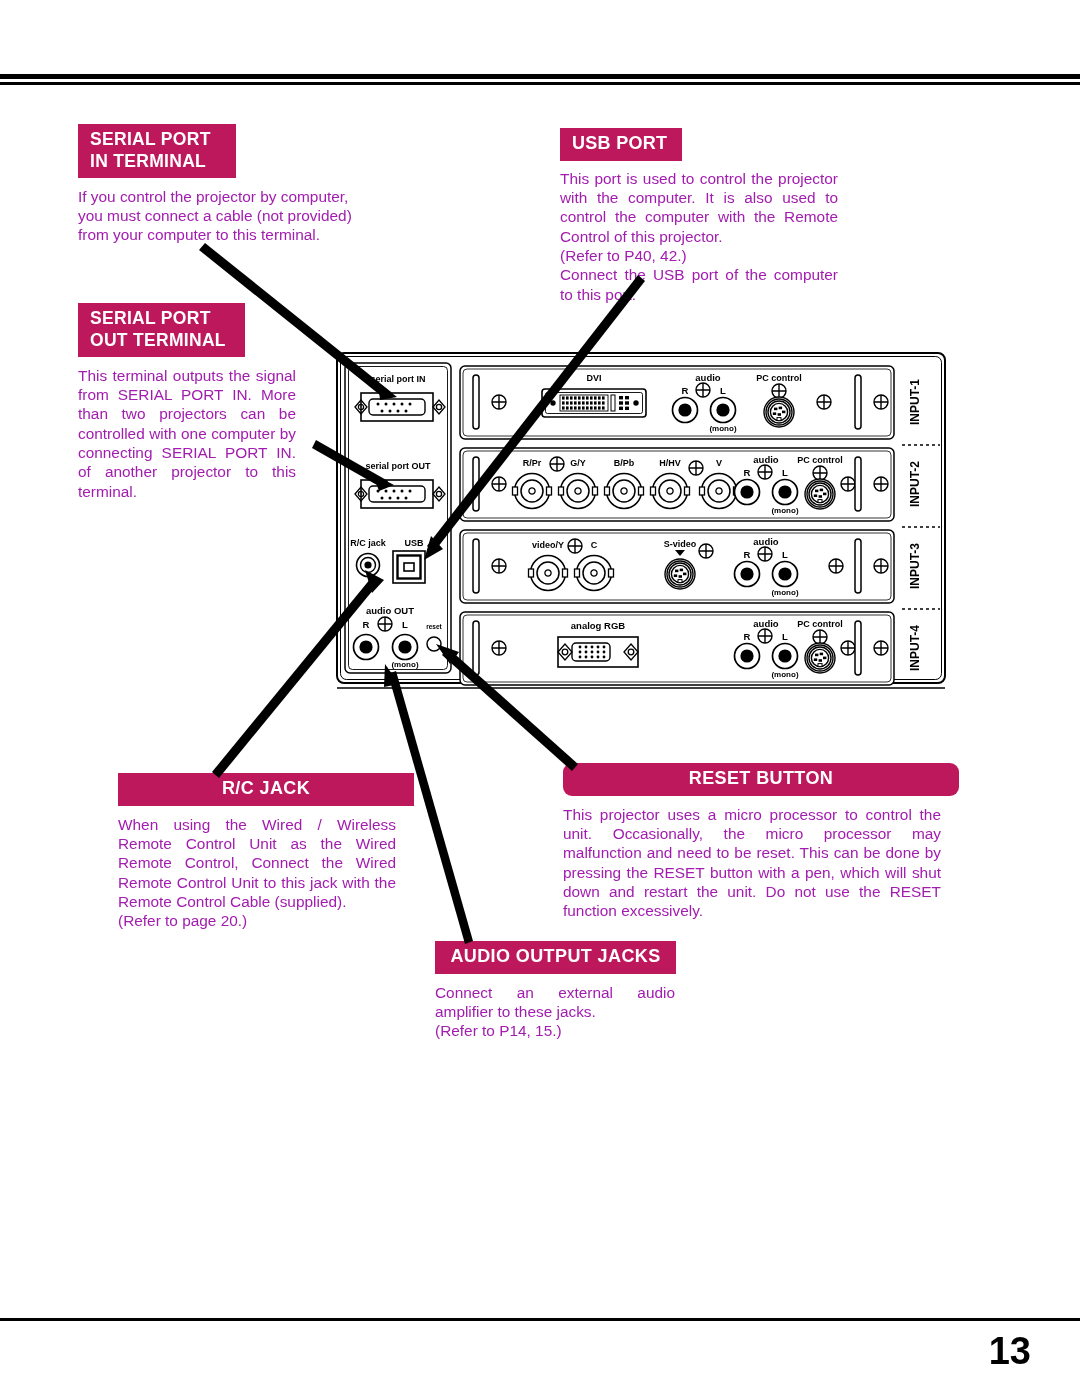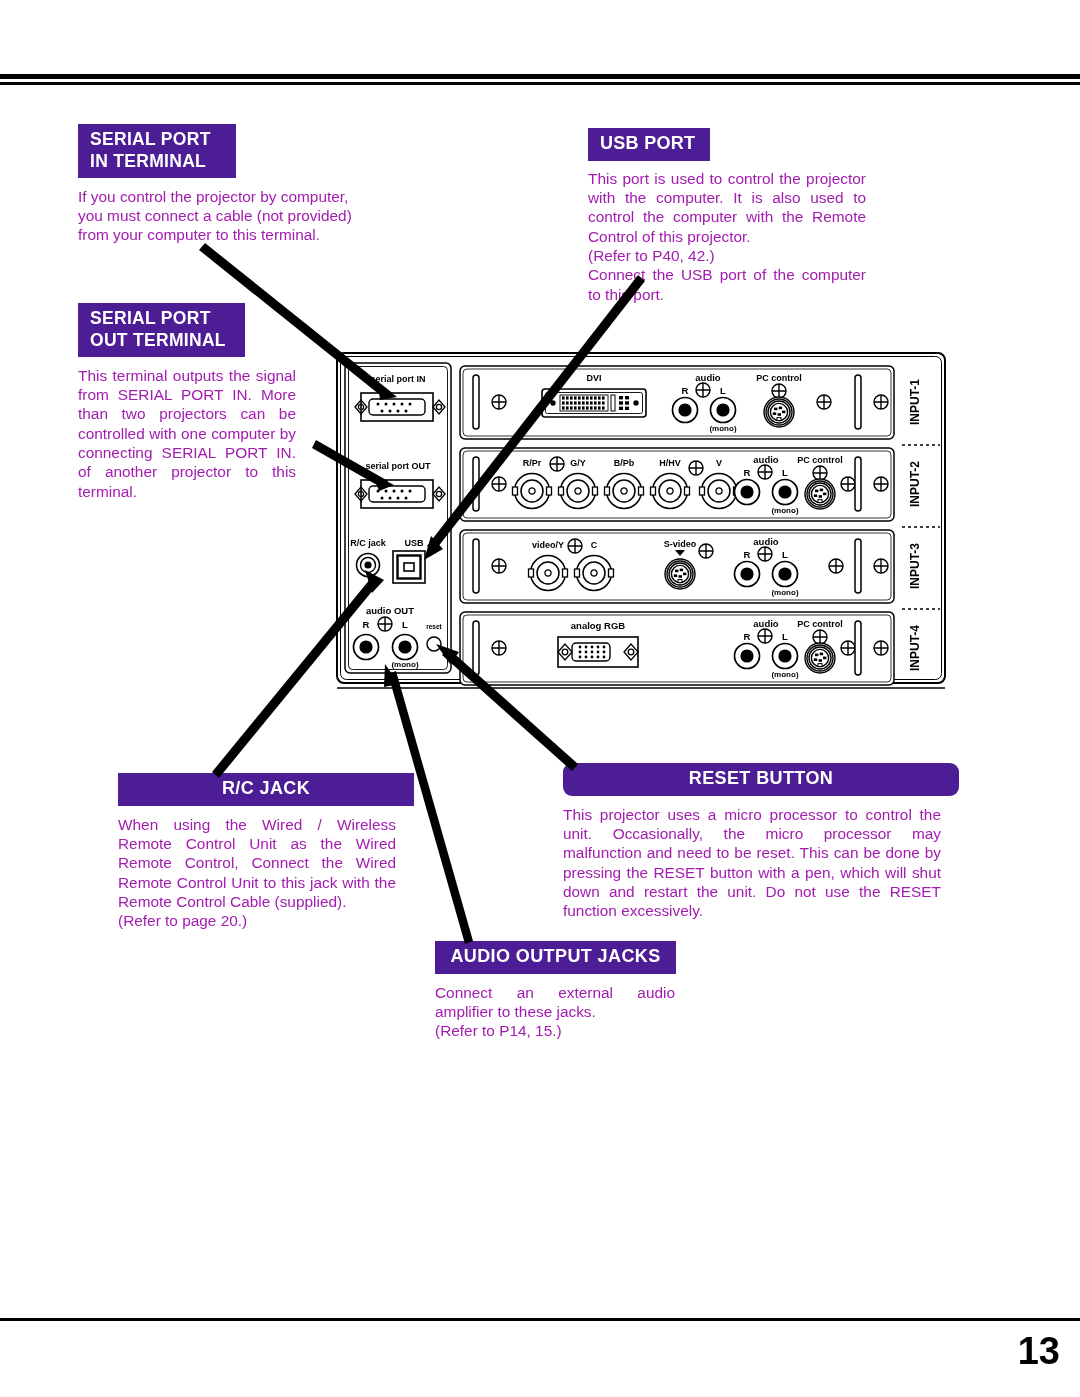--- a/index.html
+++ b/index.html
@@ -9,25 +9,25 @@
   
   #page{position:absolute;inset:0;width:1080px;height:1397px;overflow:hidden;}
 
   .page-title{position:absolute;right:33px;top:30px;
       font-size:27px;font-weight:bold;letter-spacing:.2px;white-space:nowrap;}
   .hrule-top{position:absolute;left:0;width:1080px;background:#000;}
   .hrule-top.a{top:74px;height:5px;}
   .hrule-top.b{top:82px;height:3px;}
 
   .hrule-bot{position:absolute;left:0;top:1318px;width:1080px;height:3px;background:#000;}
-  .page-num{position:absolute;right:20px;top:1330px;font-size:38px;font-weight:bold;}
+  .page-num{position:absolute;right:49px;top:1330px;font-size:38px;font-weight:bold;}
 
   
   .callout{position:absolute;}
-  .cal-head{background:#4c1d95;color:#fff;font-weight:bold;display:block;}
+  .cal-head{background:#be185d;color:#fff;font-weight:bold;display:block;}
   .cal-head span{display:block;}
   .cal-body{color:#a21caf;}
 
   
   .hd-left{font-size:17.5px;line-height:1.28;padding:4px 10px 5px 12px;letter-spacing:.3px;}
   .hd-center{font-size:18px;line-height:1.2;padding:5px 8px 6px;text-align:center;letter-spacing:.4px;}
   .hd-inline{font-size:18px;line-height:1.2;padding:5px 12px 6px;letter-spacing:.3px;}
 
   
   .bd{font-size:15.4px;line-height:1.255;}
@@ -36,21 +36,21 @@
 
   
   #c-serial-in   {left:78px;  top:124px;  width:300px;}
   #c-serial-in .cal-head{width:136px;}
   #c-serial-in .cal-body{margin-top:9px;width:298px;}
 
   #c-serial-out  {left:78px;  top:303px;  width:232px;}
   #c-serial-out .cal-head{width:145px;}
   #c-serial-out .cal-body{margin-top:9px;width:218px;}
 
-  #c-usb         {left:588px; top:128px;  width:290px;}
+  #c-usb         {left:560px; top:128px;  width:290px;}
   #c-usb .cal-head{width:98px;}
   #c-usb .cal-body{margin-top:8px;width:278px;}
 
   #c-rc          {left:118px; top:773px;  width:280px;}
   #c-rc .cal-head{width:280px;}
   #c-rc .cal-body{margin-top:9px;width:278px;}
 
   #c-reset       {left:563px; top:763px;  width:380px;}
   #c-reset .cal-head{width:380px;border-radius:9px;}
   #c-reset .cal-body{margin-top:9px;width:378px;}

